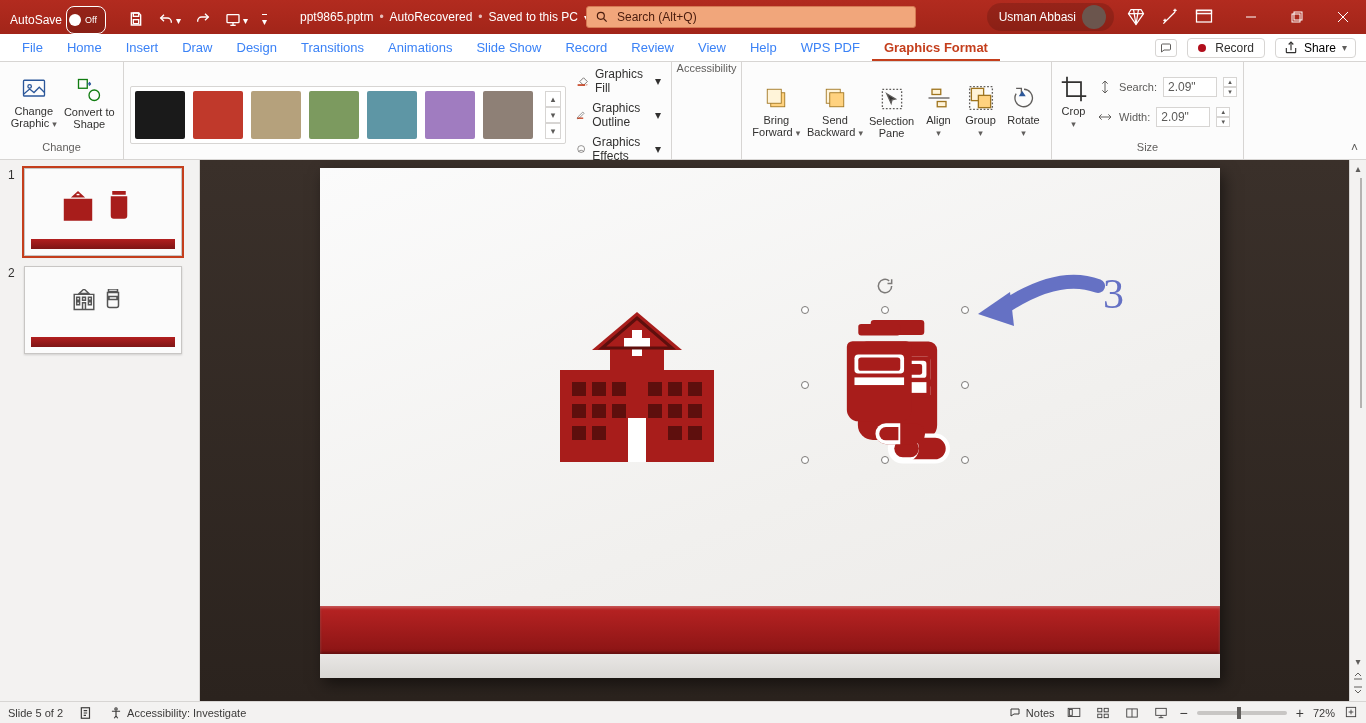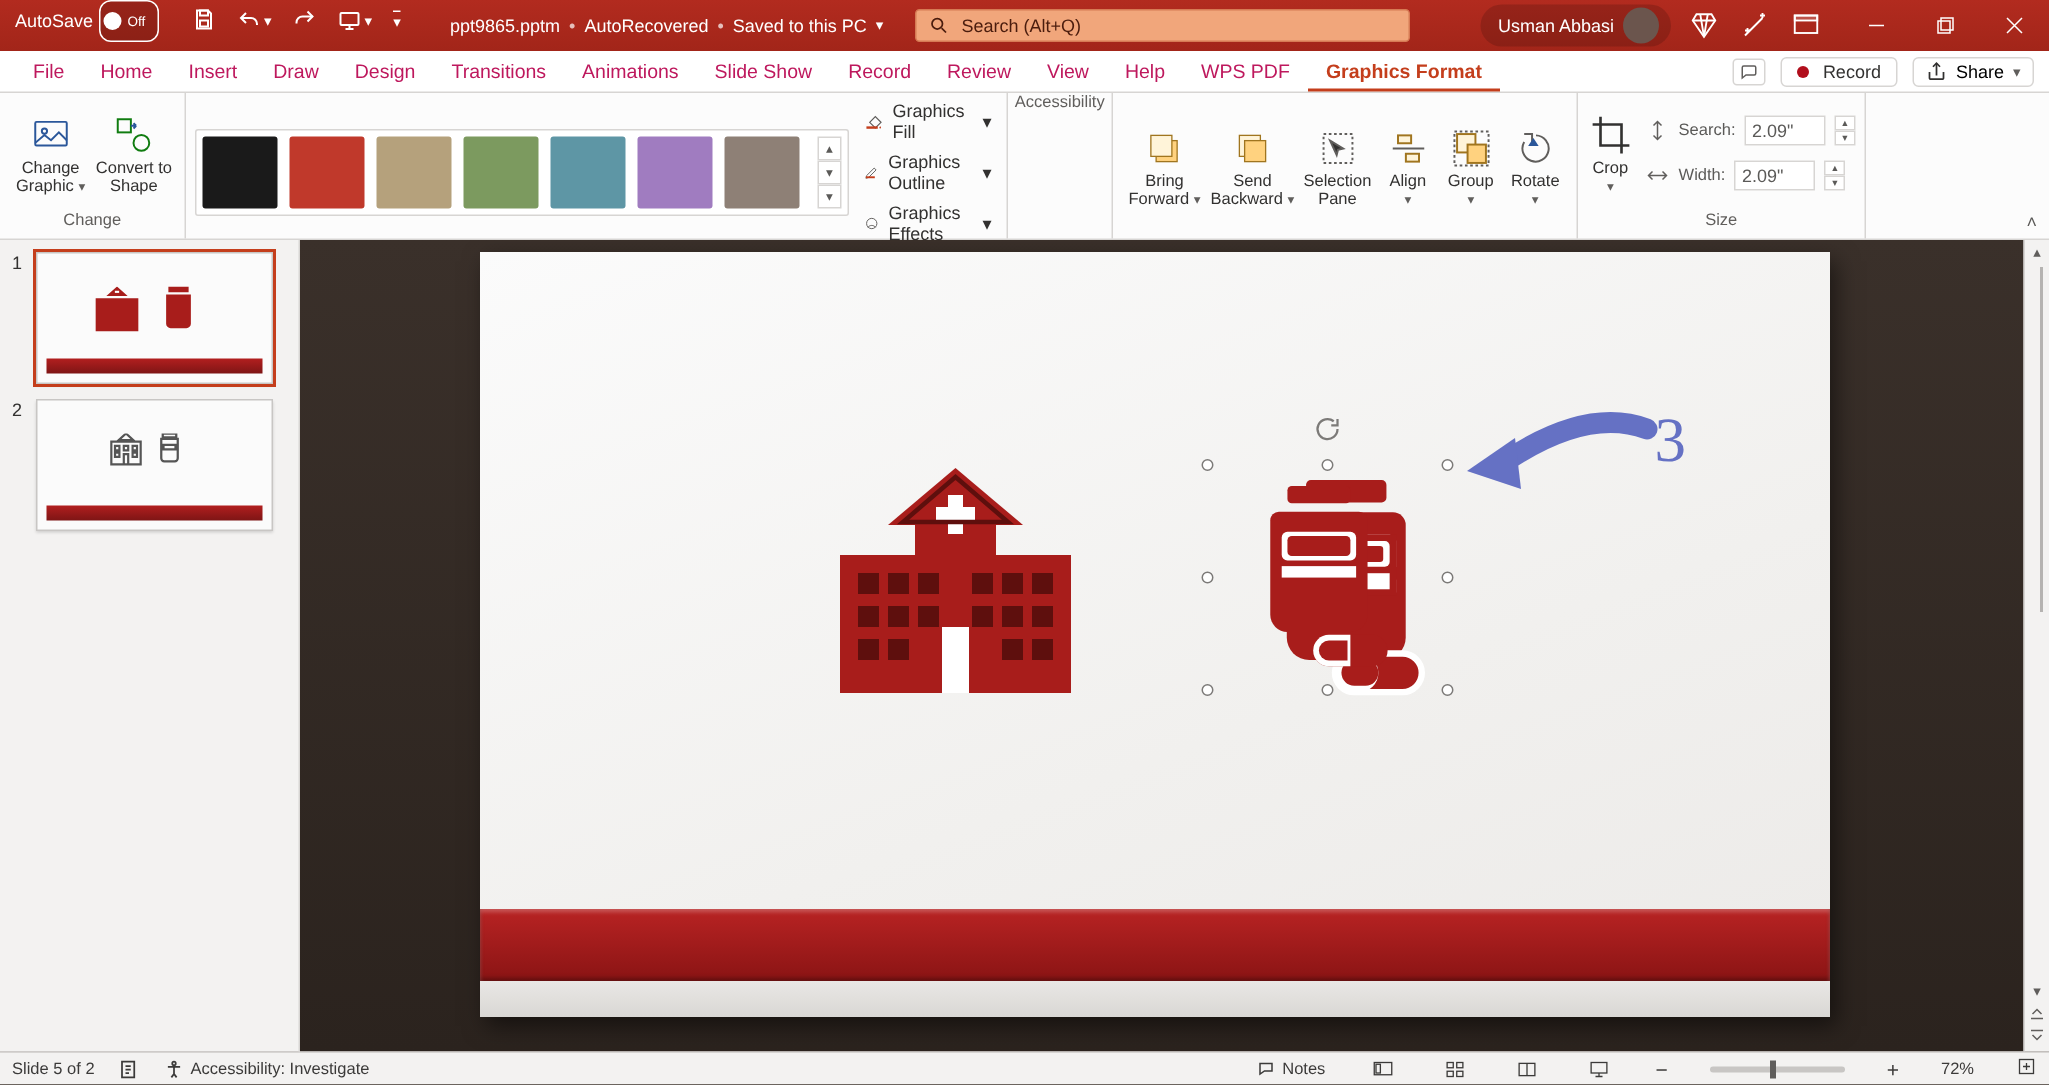--- a/index.html
+++ b/index.html
@@ -27,37 +27,37 @@
     width: var(--total-w); height: var(--total-h);
     background: #3f342c;
     overflow: hidden;
     position: relative;
   }
   
   .titlebar {
     height: var(--titlebar-h);
     background: linear-gradient(#b22b1f, #a22519);
     display: flex;
-    align-items: flex-start;
+    align-items: flex-end;
     color: #fff;
     font-size: 12px;
     position: relative;
   }
   .tb-left { display:flex; align-items:center; gap:10px; padding-left:10px; }
   .autosave { display:flex; align-items:center; gap:4px; }
   .toggle { width:40px; height:28px; border:1px solid #fff; border-radius:8px; display:flex; align-items:center; padding:0 2px; background:rgba(0,0,0,0.15); position:relative; }
   .toggle .dot { width:12px; height:12px; border-radius:50%; background:#fff; }
   .toggle .off-text { font-size:9px; margin-left:4px; color:#fff; }
   .qat { display:flex; align-items:center; gap:14px; margin-left:12px; }
   .qat svg { width:16px; height:16px; }
   .chev { font-size:10px; color:#fff; }
   .doc-title { position:absolute; left:300px; top:0; height:100%; display:flex; align-items:center; font-size:12px; gap:6px; }
   .doc-dot { color:#fff; opacity:0.7; }
   .searchbox {
-    position:absolute; left:610px; top:6px; height:22px; width:330px;
+    position:absolute; left:586px; top:6px; height:22px; width:330px;
     background: var(--search-bg);
     border:1px solid #d67a54;
     border-radius:3px;
     display:flex; align-items:center;
     padding:0 8px; gap:8px;
     font-size:12px; color:#4a1c0d;
   }
   .searchbox svg { width:14px; height:14px; }
   .tb-right { position:absolute; right:0; top:0; height:100%; display:flex; align-items:center; gap:2px; }
   .user-pill {
@@ -76,21 +76,21 @@
 
   
   .ribbon-tabs {
     height: var(--ribbon-tabs-h);
     background: #fff;
     display:flex; align-items:flex-end;
     padding-left:10px;
     border-bottom:1px solid var(--border-grey);
     position:relative;
   }
-  .tab { font-size:13px; color:#be185d; padding:4px 12px 6px; cursor:default; white-space:nowrap; }
+  .tab { font-size:13px; color:#3b82f6; padding:4px 12px 6px; cursor:default; white-space:nowrap; }
   .tab.active { color: var(--selected-tab); font-weight:600; border-bottom:2px solid var(--selected-tab); padding-bottom:4px; }
   .tabs-right { position:absolute; right:10px; top:0; height:100%; display:flex; align-items:center; gap:10px; font-size:12px; }
   .pill-btn { border:1px solid var(--border-grey); border-radius:4px; padding:2px 10px; display:flex; align-items:center; gap:5px; color:#323130; background:#fff; }
   .rec-btn { color:#323130; }
   .rec-dot { width:8px; height:8px; border-radius:50%; background:#b10e1c; display:inline-block; margin-right:4px; }
   .share-btn { background:#fff; display:flex; align-items:center; gap:6px; border:1px solid var(--border-grey); border-radius:4px; padding:2px 8px; }
   .comment-bubble { width:22px; height:18px; border:1px solid var(--border-grey); border-radius:3px; display:flex; align-items:center; justify-content:center; }
 
   
   .ribbon {
@@ -186,21 +186,21 @@
   .cursor-anno { position:absolute; left:648px; top:98px; pointer-events:none; }
   .step-num { font-family: "Segoe Script", cursive; font-size:42px; color:#6571c4; position:absolute; left:135px; top:4px; }
 
   
   .statusbar {
     position:absolute; bottom:0; left:0; right:0; height:var(--statusbar-h);
     background: var(--bg-grey); border-top:1px solid var(--border-grey);
     display:flex; align-items:center; font-size:11px; color:#3b3a39;
     padding:0 8px; gap:16px;
   }
-  .sb-right { margin-left:auto; display:flex; align-items:center; gap:28px; }
+  .sb-right { margin-left:auto; display:flex; align-items:center; gap:9px; }
   .sb-icon { display:flex; align-items:center; gap:4px; }
   .zoom-slider { width:90px; height:4px; background:#c8c6c4; position:relative; border-radius:2px; }
   .zoom-thumb { position:absolute; left:40px; top:-4px; width:4px; height:12px; background:#605e5c; }
   .view-btn { width:20px; height:16px; border:1px solid transparent; display:flex; align-items:center; justify-content:center; }
   .view-btn svg { width:16px; height:14px; }
 </style>
 </head>
 <body>
 
 <div class="titlebar">

